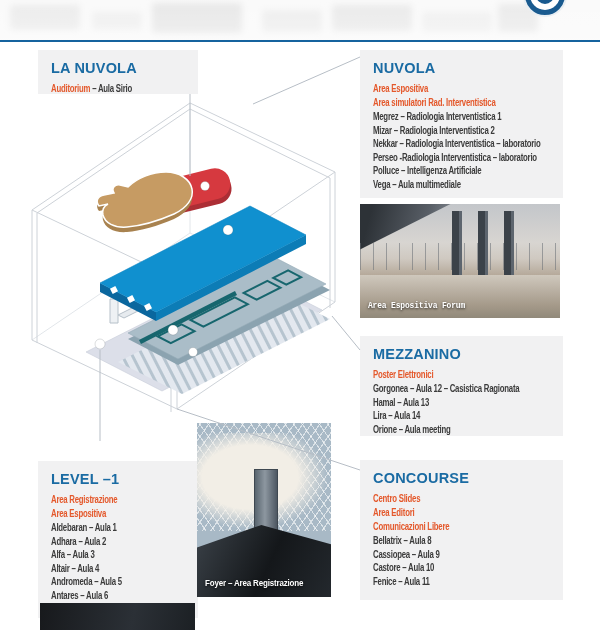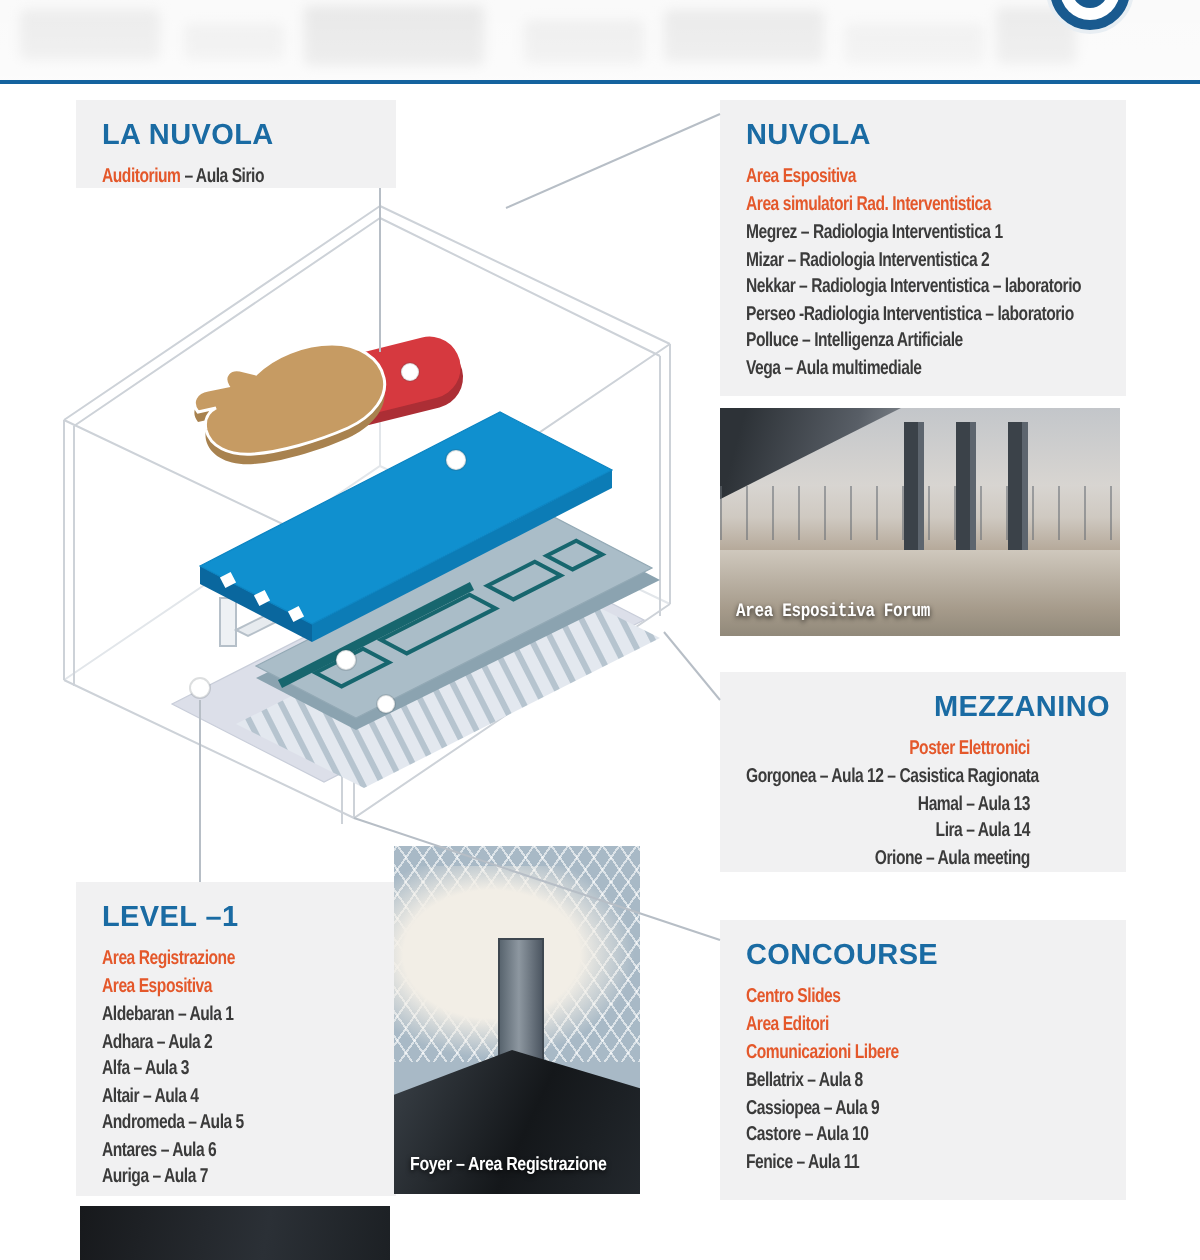--- a/index.html
+++ b/index.html
@@ -13,23 +13,23 @@
   .toprule{position:absolute;left:0;top:40px;width:600px;height:2px;background:#15639e;z-index:4;}
   .logo{position:absolute;top:-27px;right:33px;width:40px;height:40px;border-radius:50%;
         background:#195a8f;border:2px solid #e8eef3;z-index:6;}
   .logo .ring{position:absolute;inset:5px;border-radius:50%;background:#fff;}
   .logo .core{position:absolute;inset:11px;border-radius:50%;background:#195a8f;}
 
   
   .box{position:absolute;background:#f1f1f2;box-sizing:border-box;padding:10px 8px 4px 13px;z-index:2;}
   #box-lanuvola{left:38px;top:50px;width:160px;height:44px;}
   #box-forum{left:360px;top:50px;width:203px;height:148px;}
-  #box-mezzanino{left:360px;top:336px;width:203px;height:100px;text-align:right;}
+  #box-mezzanino{left:360px;top:336px;width:203px;height:100px;}
   #box-concourse{left:360px;top:460px;width:203px;height:140px;}
-  #box-level{left:38px;top:441px;width:160px;height:157px;}
+  #box-level{left:38px;top:461px;width:160px;height:157px;}
   .box h2{margin:0 0 6px 0;font-size:14.5px;letter-spacing:.2px;color:#1a6ba3;}
   .line{margin:0;font-size:10px;font-weight:bold;color:#3b3b3b;letter-spacing:-.3px;
         line-height:13.5px;white-space:nowrap;transform:scaleX(.78);transform-origin:0 50%;}
   .line.orange{color:#e4582b;line-height:14px;}
   .line .hl{color:#e4582b;}
 
   
   .photo{position:absolute;overflow:hidden;z-index:2;}
   .caption{position:absolute;left:8px;bottom:7px;color:#fff;font-size:9.5px;font-weight:bold;
            letter-spacing:-.2px;white-space:nowrap;transform:scaleX(.84);transform-origin:0 50%;
@@ -41,21 +41,21 @@
     background:linear-gradient(105deg,#2d3237 10%,#585e66 55%,#9aa0a6 90%);
     clip-path:polygon(0 0,78% 0,0 100%);}
   #photo-forum .mullions{position:absolute;left:0;top:34%;width:100%;height:24%;opacity:.55;
     background:repeating-linear-gradient(90deg,#676d74 0 1px,transparent 1px 13px);}
   #photo-forum .columns{position:absolute;left:46%;top:6%;width:34%;height:64%;
     background:repeating-linear-gradient(90deg,#3b4249 0 7px,#5d656e 7px 10px,rgba(0,0,0,0) 10px 26px);}
   #photo-forum .floor{position:absolute;left:0;bottom:0;width:100%;height:38%;
     background:linear-gradient(180deg,#cfc8bd,#a59a8a 70%,#91897a),
                repeating-linear-gradient(90deg,rgba(255,255,255,.12) 0 2px,rgba(0,0,0,0) 2px 18px);}
 
-  #photo-foyer{left:197px;top:423px;width:123px;height:174px;background:#a8b9c6;}
+  #photo-foyer{left:197px;top:423px;width:134px;height:174px;background:#a8b9c6;}
   #photo-foyer .lattice{position:absolute;inset:0;height:62%;
     background:repeating-linear-gradient(55deg,rgba(255,255,255,.6) 0 1px,rgba(0,0,0,0) 1px 7px),
                repeating-linear-gradient(-55deg,rgba(255,255,255,.6) 0 1px,rgba(0,0,0,0) 1px 7px);}
   #photo-foyer .cloud{position:absolute;left:-10%;top:6%;width:110%;height:56%;
     background:radial-gradient(ellipse at 45% 45%,#f2eee6 0 42%,rgba(242,238,230,0) 68%);}
   #photo-foyer .tower{position:absolute;left:43%;top:27%;width:17%;height:58%;
     background:linear-gradient(90deg,#59656f,#8d97a0 45%,#4d5762),
                repeating-linear-gradient(180deg,rgba(25,30,36,.75) 0 2px,rgba(0,0,0,0) 2px 10px);
     outline:1px solid #3e4750;}
   #photo-foyer .escal{position:absolute;left:0;bottom:0;width:100%;height:46%;

